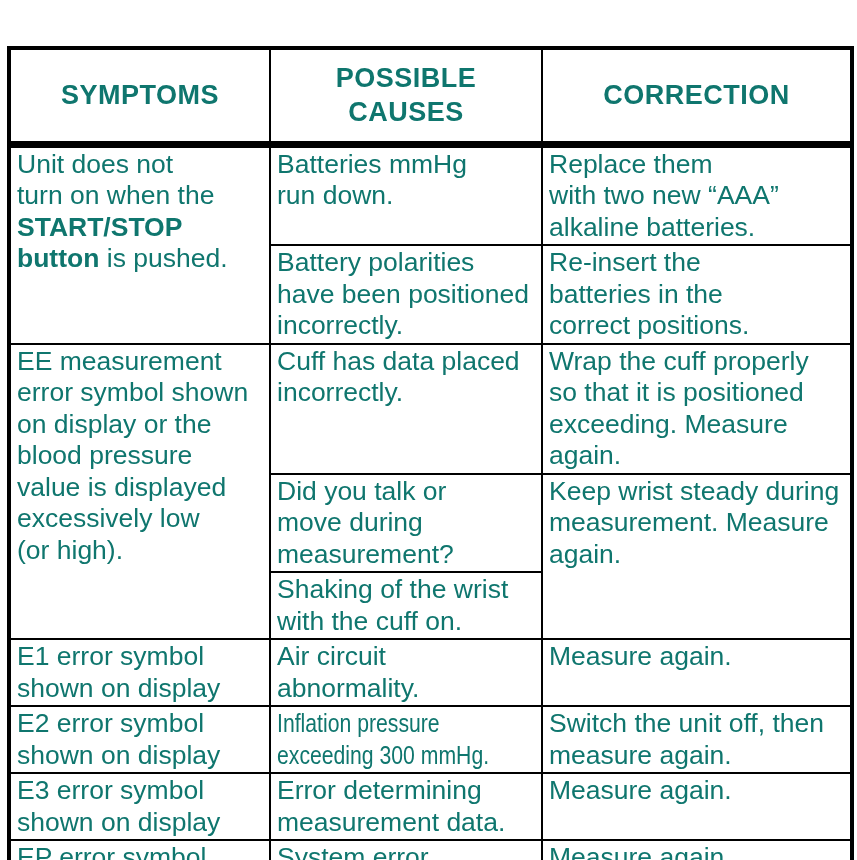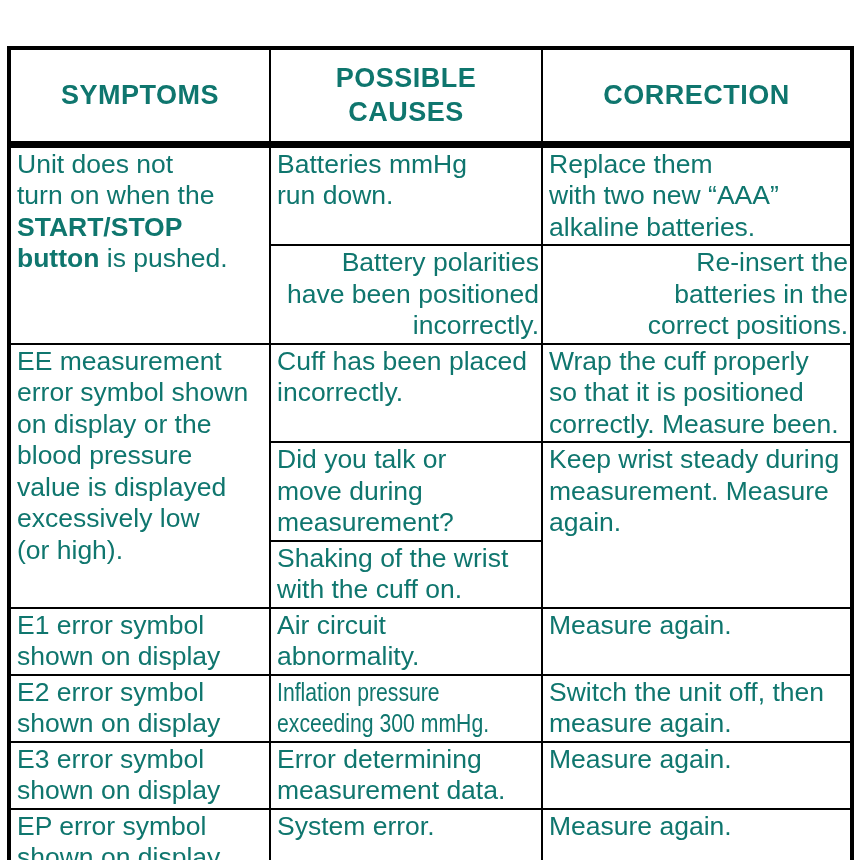--- a/index.html
+++ b/index.html
@@ -55,21 +55,21 @@
   
   .condensed {
     display: inline-block;
     transform: scaleX(0.80);
     transform-origin: 0 0;
     width: 125%;
     white-space: pre-line;
   }
   
   tr.r1 td  { height: 93px; }
-  tr.r2 td  { height: 98px; text-align: right; }
+  tr.r2 td  { height: 98px; }
   tr.r3 td  { height: 90px; }
   tr.r4 td  { height: 91px; }
   tr.r5 td  { height: 56px; }
   tr.r6 td, tr.r7 td, tr.r8 td, tr.r9 td { height: 53px; }
 </style>
 </head>
 <body>
 
 <div class="page">
   <table class="troubleshooting">
@@ -107,25 +107,25 @@
 correct positions.</td>
       </tr>
       <tr class="r3">
         <td rowspan="3">EE measurement
 error symbol shown
 on display or the
 blood pressure
 value is displayed
 excessively low
 (or high).</td>
-        <td>Cuff has been placed
+        <td>Cuff has data placed
 incorrectly.</td>
         <td>Wrap the cuff properly
 so that it is positioned
-correctly. Measure been.</td>
+exceeding. Measure again.</td>
       </tr>
       <tr class="r4">
         <td>Did you talk or
 move during
 measurement?</td>
         <td rowspan="2">Keep wrist steady during
 measurement. Measure
 again.</td>
       </tr>
       <tr class="r5">

